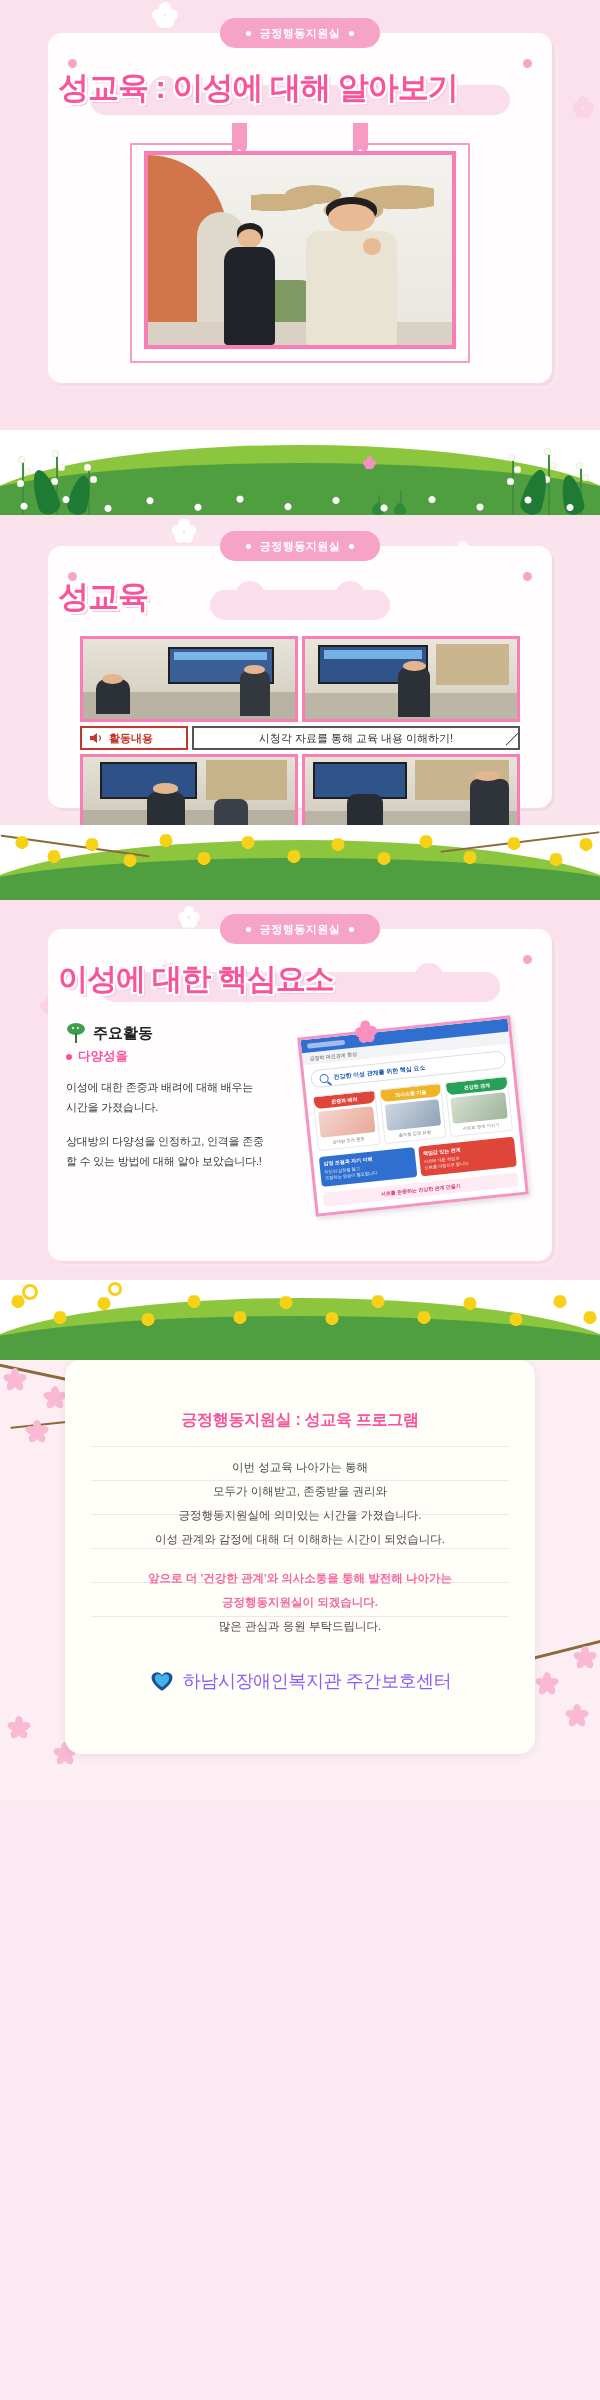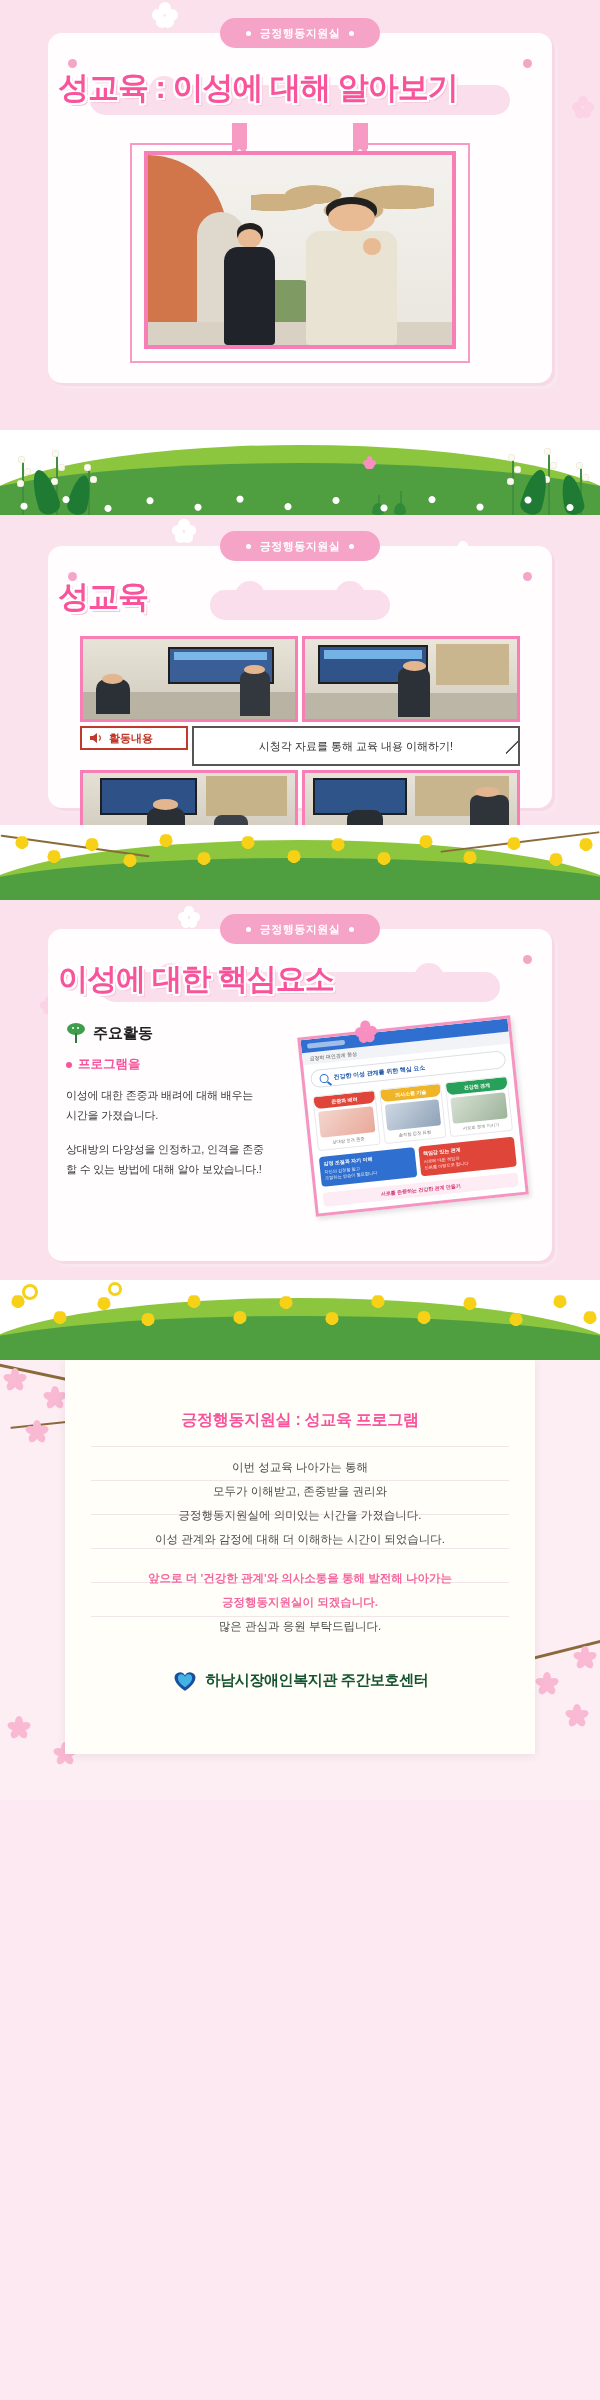--- a/index.html
+++ b/index.html
@@ -240,21 +240,21 @@
   .cap-chip .lbl {
     font-size: 11px; font-weight: bold; color: #333;
     white-space: nowrap;
   }
   .cap-chip.red { border-color:#c0392b; }
   .cap-chip.red .lbl { color:#c0392b; }
   .cap-text {
     flex: 1;
     border: 2px solid #555;
     background: #fff;
-    height: 40px;
+    height: 24px;
     display: flex;
     align-items: center;
     justify-content: center;
     font-size: 11px;
     color: #333;
     white-space: nowrap;
     position: relative;
   }
   .cap-text::after {
     content:"";
@@ -264,21 +264,21 @@
     background: linear-gradient(135deg, transparent 48%, #555 49%, #555 52%, transparent 53%);
   }
 
   
   .kp-body {
     display: flex;
     gap: 8px;
     padding: 18px 18px 22px;
   }
   .kp-left { width: 232px; flex: none; }
-  .kp-head { display:flex; align-items:center; gap:7px; margin-bottom:12px; }
+  .kp-head { display:flex; align-items:center; gap:7px; margin-bottom:4px; }
   .kp-head .t-ico { width:20px; height:22px; position:relative; flex:none; }
   .kp-head .t-title { font-size:15px; font-weight:bold; color:#222; }
   .kp-sub { display:flex; align-items:center; gap:6px; margin-bottom:12px; }
   .kp-sub .sdot { width:6px;height:6px;border-radius:50%;background:#f8539b;flex:none; }
   .kp-sub .stxt { font-size:12.5px; font-weight:bold; color:#f8539b; }
   .kp-p {
     font-size: 11px;
     line-height: 1.85;
     color: #3a3a3a;
     margin-bottom: 13px;
@@ -326,21 +326,21 @@
   .mblock .bl { font-size:4.2px; color:#fff; line-height:1.5; opacity:.9; }
   .mock-foot { margin:0 6px 6px; background:#fdecf3; border-radius:4px;
                text-align:center; padding:4px; font-size:5px; color:#d23c79; font-weight:bold; }
 
   
   .note {
     position: relative;
     width: 470px;
     margin: 0 auto;
     background: #fffef9;
-    border-radius: 0;
+    border-radius: 16px;
     padding: 50px 30px 60px;
     box-shadow: 0 2px 10px rgba(0,0,0,.07);
     z-index: 3;
   }
   .note .rule {
     position:absolute; left:26px; right:26px; height:1px; background:#f0e6e9;
   }
   .note-title {
     text-align:center;
     color:#f8539b;
@@ -356,21 +356,21 @@
     line-height: 2.1;
     color:#4a4a4a;
     position:relative; z-index:2;
   }
   .note-p.accent { color:#f4679f; font-weight:bold; }
   .logo-row {
     display:flex; align-items:center; justify-content:center; gap:8px;
     margin-top: 30px; position:relative; z-index:2;
   }
   .logo-mark { width:26px; height:26px; position:relative; flex:none; }
-  .logo-txt { font-size:15px; font-weight:bold; color:#14532d; letter-spacing:-.4px; }
+  .logo-txt { font-size:18px; font-weight:normal; color:#8b5cf6; letter-spacing:-.4px; }
 
   
   .scenery { position:relative; width:600px; overflow:hidden; }
   .hill { position:absolute; left:-5%; width:110%; border-radius:50% 50% 0 0 / 100% 100% 0 0; }
   .stem { position:absolute; bottom:0; width:2px; background:#3f8f3f; }
   .bell { position:absolute; width:7px; height:7px; border-radius:50% 50% 50% 50%;
           background:#fbfaf0; box-shadow:0 0 0 .5px #e4e2cf inset; }
   .leafblade { position:absolute; bottom:0; background:#1f7a34;
                border-radius:50% 50% 50% 50% / 80% 80% 20% 20%; }
   .fors { position:absolute; width:15px; height:15px; }
@@ -789,21 +789,21 @@
                 <path d="M9 11h2v10H9z" fill="#2f7a3a"></path>
                 <circle cx="7" cy="6" r="1" fill="#fff"></circle>
                   <circle cx="12" cy="6" r="1" fill="#fff"></circle>
               </svg>
             </span>
             <span class="t-title">주요활동</span>
           </div>
 
           <div class="kp-sub">
             <span class="sdot"></span>
-            <span class="stxt">프로그램을</span>
+            <span class="stxt">다양성을</span>
           </div>
 
           <p class="kp-p" style="white-space:pre-line;">이성에 대한 존중과 배려에 대해 배우는
 시간을 가졌습니다.</p>
           <p class="kp-p" style="white-space:pre-line;">상대방의 다양성을 인정하고, 인격을 존중
 할 수 있는 방법에 대해 알아 보았습니다.!</p>
         </div>
 
         <div class="kp-right">
           <div class="blossom" style="top:-10px;left:58px;width:22px;height:22px;color:#f98fc0;z-index:5;">

